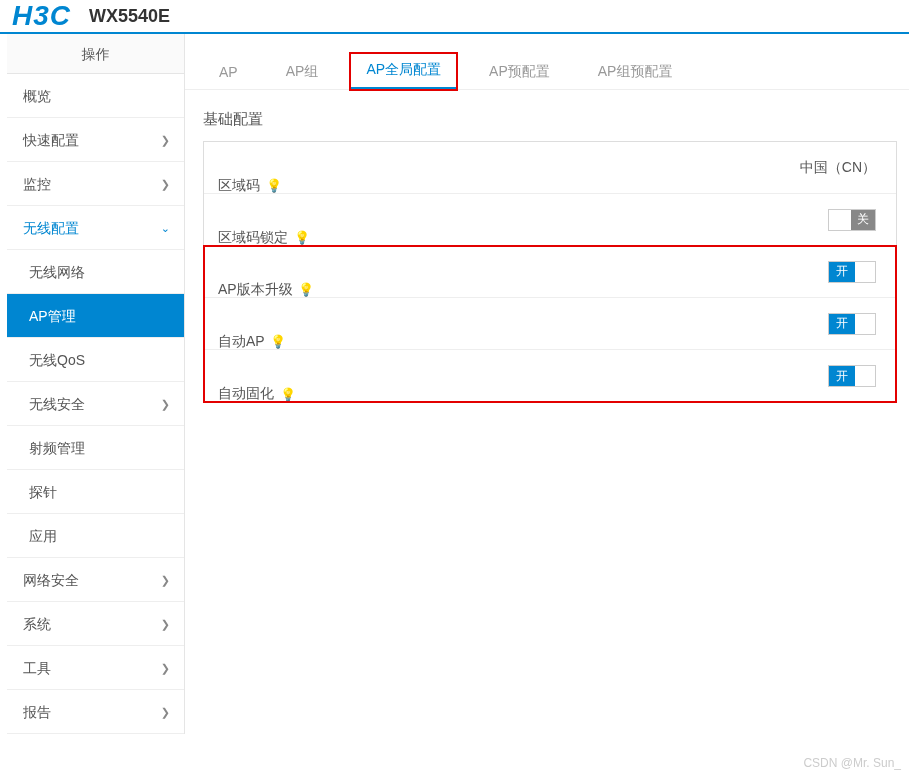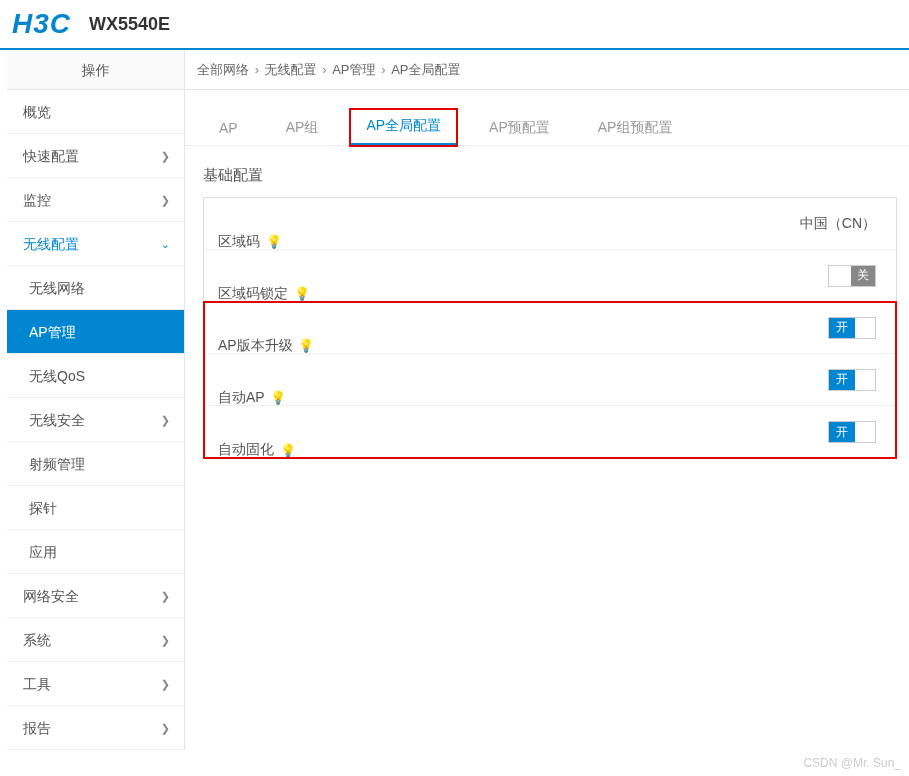--- a/index.html
+++ b/index.html
@@ -1,18 +1,18 @@
 <!DOCTYPE html>
 <html><head>
   <meta charset="utf-8">
   <style>
     * { margin: 0; padding: 0; box-sizing: border-box; }
     body { font-family: "Microsoft YaHei", Arial, sans-serif; font-size: 14px; color: #333; background: #fff; width: 909px; }
     
-    .header { background: #fff; height: 48px; display: flex; align-items: center; padding-left: 12px; }
+    .header { background: #fff; height: 32px; display: flex; align-items: center; padding-left: 12px; }
     .logo { display: flex; align-items: center; }
     .logo-text { color: #0086d1; font-size: 28px; font-weight: bold; font-style: italic; letter-spacing: 1px; }
     .model { color: #333; font-size: 18px; font-weight: bold; margin-left: 18px; }
     .header-line { border-bottom: 2px solid #0086d1; }
     
     .container { display: flex; }
     
     .sidebar { width: 177px; background: #fff; margin-left: 7px; }
     .sidebar-title { height: 40px; line-height: 40px; text-align: center; color: #555; border-bottom: 1px solid #e5e5e5; background: #fafafa; }
     .nav-item { height: 44px; line-height: 44px; padding-left: 16px; color: #555; border-bottom: 1px solid #eee; cursor: pointer; display: flex; align-items: flex-start; justify-content: space-between; padding-right: 14px; }
@@ -118,29 +118,20 @@
       <span>工具</span>
       <span class="chevron">❯</span>
     </div>
     <div class="nav-item">
       <span>报告</span>
       <span class="chevron">❯</span>
     </div>
   </div>
 
   <div class="main">
-    <div class="breadcrumb">
-      <span>全部网络</span>
-      <span class="sep">›</span>
-      <span>无线配置</span>
-      <span class="sep">›</span>
-      <span>AP管理</span>
-      <span class="sep">›</span>
-      <span>AP全局配置</span>
-    </div>
 
     <div class="tabs">
       <div class="tab">AP</div>
       <div class="tab">AP组</div>
       <div class="tab active highlighted">AP全局配置</div>
       <div class="tab">AP预配置</div>
       <div class="tab">AP组预配置</div>
     </div>
 
     <div class="section-title">基础配置</div>

